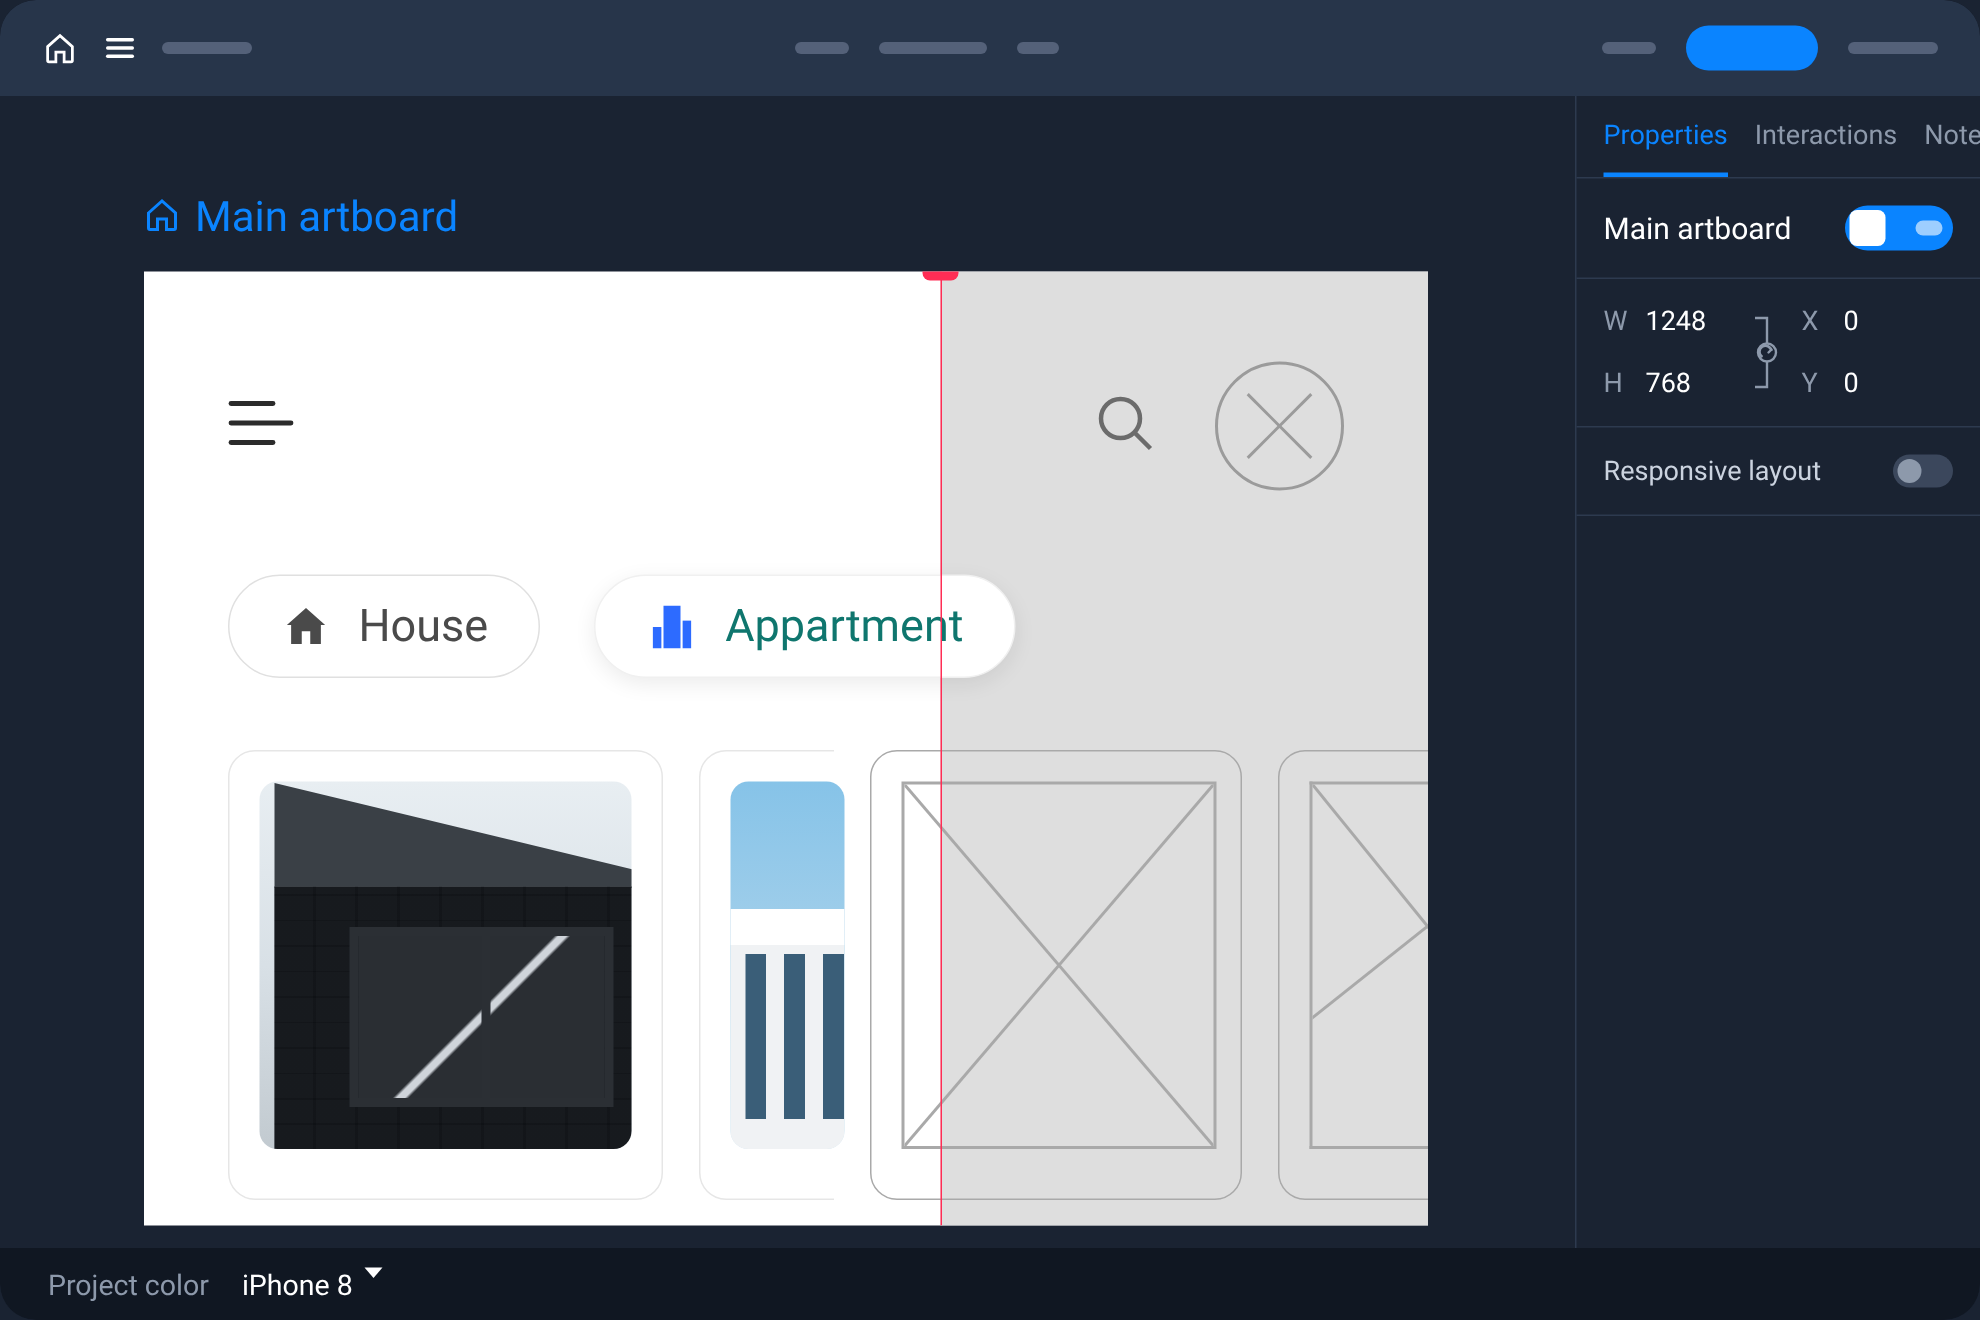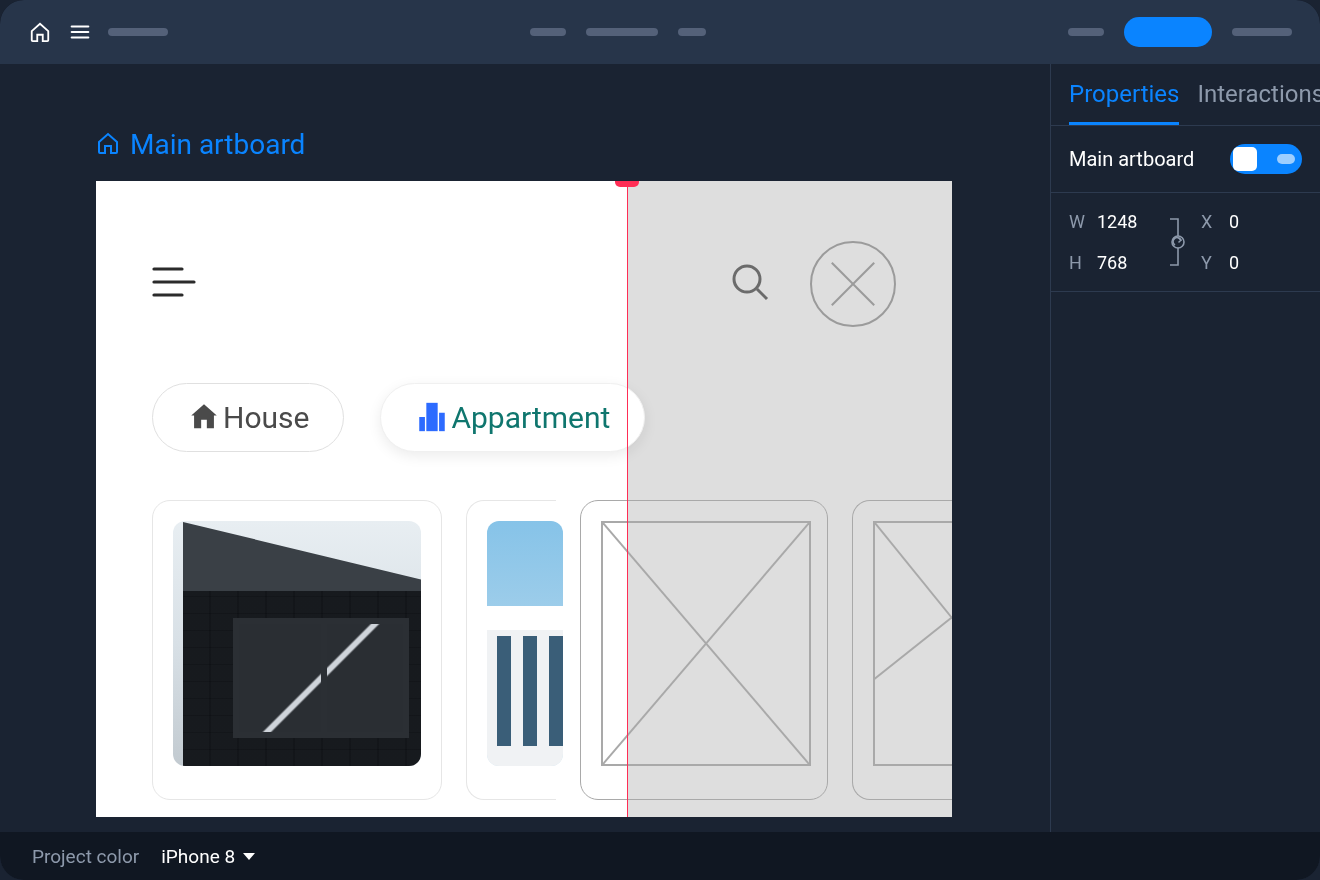--- a/index.html
+++ b/index.html
@@ -137,22 +137,22 @@
   .avatar-ph::after  { transform: translate(-50%,-50%) rotate(-45deg); }
   .chips {
     display: flex;
     gap: 36px;
     padding: 56px 56px 0 56px;
     position: relative;
     z-index: 4;
   }
   .chip {
     display: flex;
-    align-items: flex-start;
-    gap: 2px;
+    align-items: flex-end;
+    gap: 18px;
     padding: 16px 34px;
     border: 1px solid #e0e0e0;
     border-radius: 42px;
     font-size: 30px;
     color: #4a4a4a;
     background: #fff;
   }
   .chip svg { width: 34px; height: 34px; }
   .chip.active {
     color: #0f766e;
@@ -266,21 +266,21 @@
     width: 270px;
     background: #1a2332;
     border-left: 1px solid #2d3a4f;
     display: flex;
     flex-direction: column;
   }
   .props-tabs {
     display: flex;
     gap: 18px;
     padding: 16px 18px 0 18px;
-    font-size: 24px;
+    font-size: 18px;
     color: #8d99ab;
     border-bottom: 1px solid #2d3a4f;
   }
   .props-tab {
     padding-bottom: 14px;
     cursor: pointer;
   }
   .props-tab.active {
     color: #0a84ff;
     border-bottom: 3px solid #0a84ff;
@@ -340,21 +340,21 @@
   
   .footer {
     height: 48px;
     background: #101722;
     display:flex;align-items:center;
     padding: 0 32px;
     gap: 22px;
     font-size: 19px;
     color: #8d99ab;
   }
-  .footer .device { color: #fff; display:flex;align-items:center;gap:8px; }
+  .footer .device { color: #fff; display:flex;gap:8px; }
   .caret-down {
     width:0;height:0;
     border-left:6px solid transparent;
     border-right:6px solid transparent;
     border-top:7px solid #fff;
   }
 </style>
 </head>
 <body>
 
@@ -507,20 +507,26 @@
           <span>X</span>
           <span class="val">0</span>
 
           <span>H</span>
           <span class="val">768</span>
           <span>Y</span>
           <span class="val">0</span>
         </div>
       </div>
 
+      <div class="props-section">
+        <div class="row-between">
+          <span>Responsive layout</span>
+          <div class="toggle-small"></div>
+        </div>
+      </div>
 
     </div>
   </div>
 
   <div class="footer">
     <span>Project color</span>
     <div class="device">
       <span>iPhone 8</span>
       <span class="caret-down"></span>
     </div>

